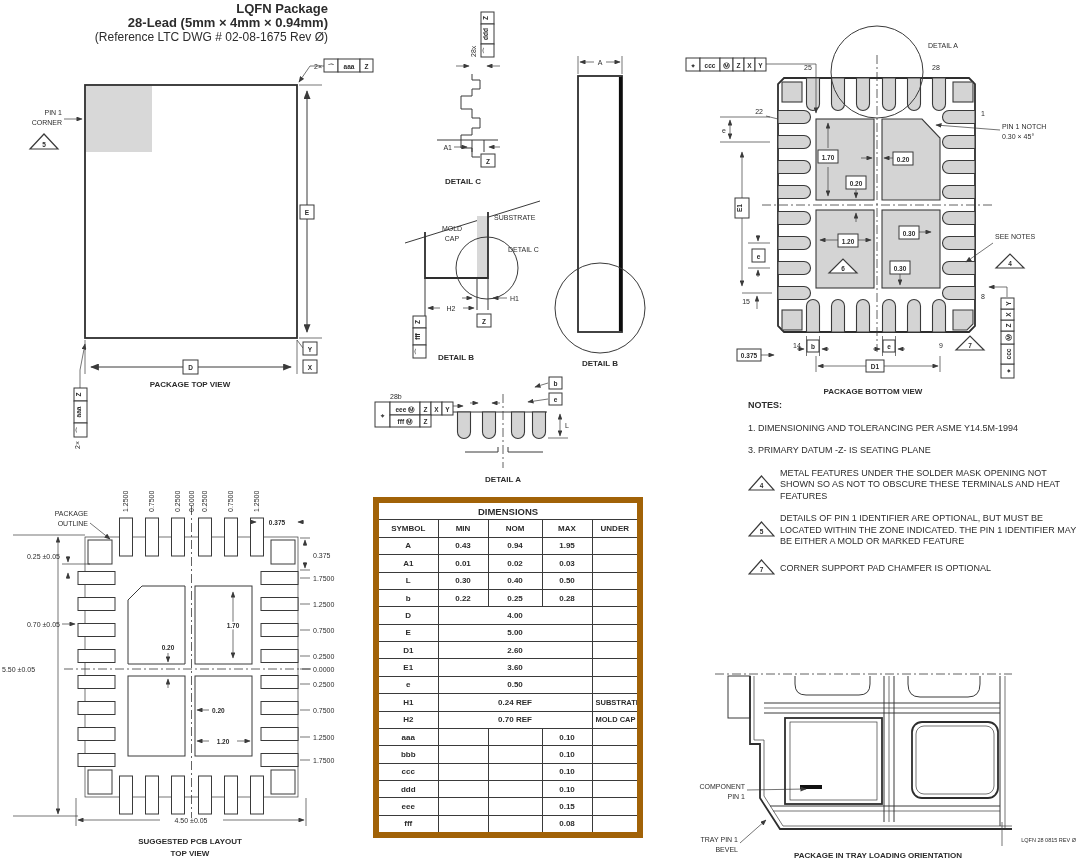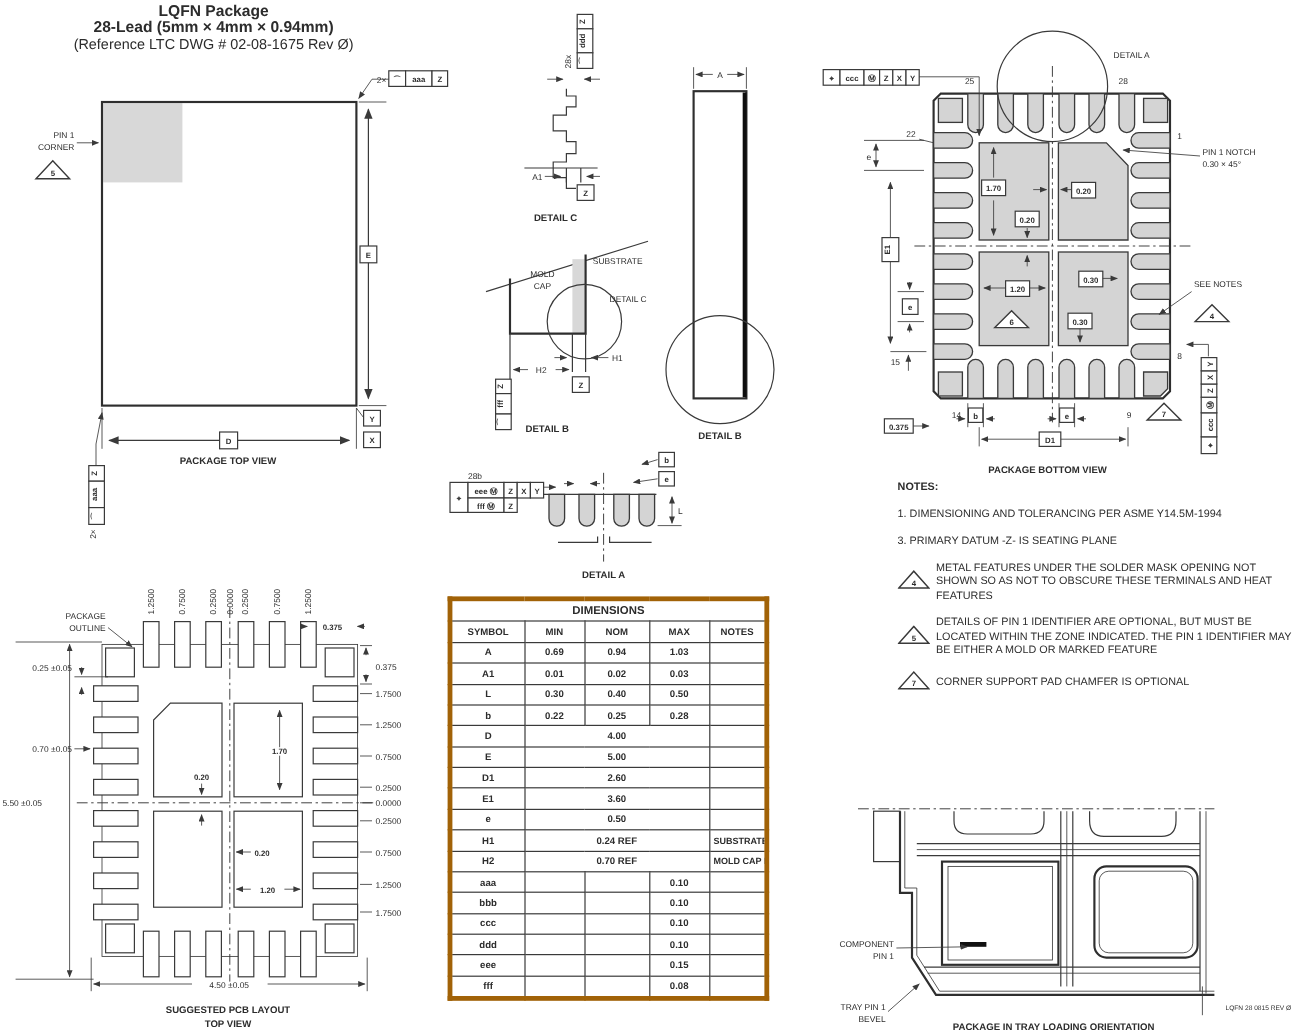--- a/index.html
+++ b/index.html
@@ -18,33 +18,33 @@
   .box{fill:#fff;stroke:#3a3a3a;stroke-width:1}
   .flag{fill:#fff;stroke:#3a3a3a;stroke-width:1.2}
   text{font-family:"Liberation Sans",sans-serif;fill:#2c2c2c}
   .t{font-size:7px}
   .tb{font-size:6.5px;font-weight:bold}
   .cap{font-size:8px;font-weight:bold}
   .mid{text-anchor:middle}
   .end{text-anchor:end}
   .halo{paint-order:stroke;stroke:#fff;stroke-width:2.5px}
   
-  .hdr{position:absolute;left:28px;top:2px;width:300px;text-align:center;line-height:14px}
+  .hdr{position:absolute;left:28px;top:2px;width:300px;text-align:right;line-height:14px}
   .hdr .l1,.hdr .l2{font-size:13px;font-weight:bold}
   .hdr .l3{font-size:12px}
   
   .notes{position:absolute;left:748px;top:400px;width:334px;font-size:9px;line-height:11.5px}
   .notes .nheading{font-weight:bold}
   .notes .nplain{margin-top:11px}
   .note-row{display:flex;gap:5px;margin-top:11px;align-items:center}
   .note-row .tri{flex:0 0 27px}
   .note-row .ntext{flex:1}
   
   .dims{position:absolute;left:373px;top:497px;width:264px;border-collapse:collapse;
-        table-layout:fixed;border:4px solid #a16207}
+        table-layout:fixed;border:6px solid #a16207}
   .dims td,.dims th{border:1px solid #3a3a3a;font:bold 8px "Liberation Sans",sans-serif;
         color:#2c2c2c;text-align:center;padding:2.2px 1px;height:12px;
         overflow:hidden;white-space:nowrap}
   .dims .title{font-size:9.5px}
   .dims .notesc{text-align:left;padding-left:3px;font-size:7.5px}
 </style>
 </head>
 <body>
 
 <div id="canvas">
@@ -539,27 +539,27 @@
       </colgroup>
   <tbody>
         <tr>
           <th colspan="5" class="title">DIMENSIONS</th>
         </tr>
   <tr>
     <th>SYMBOL</th>
     <th>MIN</th>
     <th>NOM</th>
     <th>MAX</th>
-    <th>NOTES</th>
+    <th>UNDER</th>
   </tr>
   <tr>
           <td>A</td>
-          <td>0.69</td>
+          <td>0.43</td>
           <td>0.94</td>
-          <td>1.03</td>
+          <td>1.95</td>
           <td class="notesc"></td>
         </tr>
   <tr>
           <td>A1</td>
           <td>0.01</td>
           <td>0.02</td>
           <td>0.03</td>
           <td class="notesc"></td>
         </tr>
   <tr>

